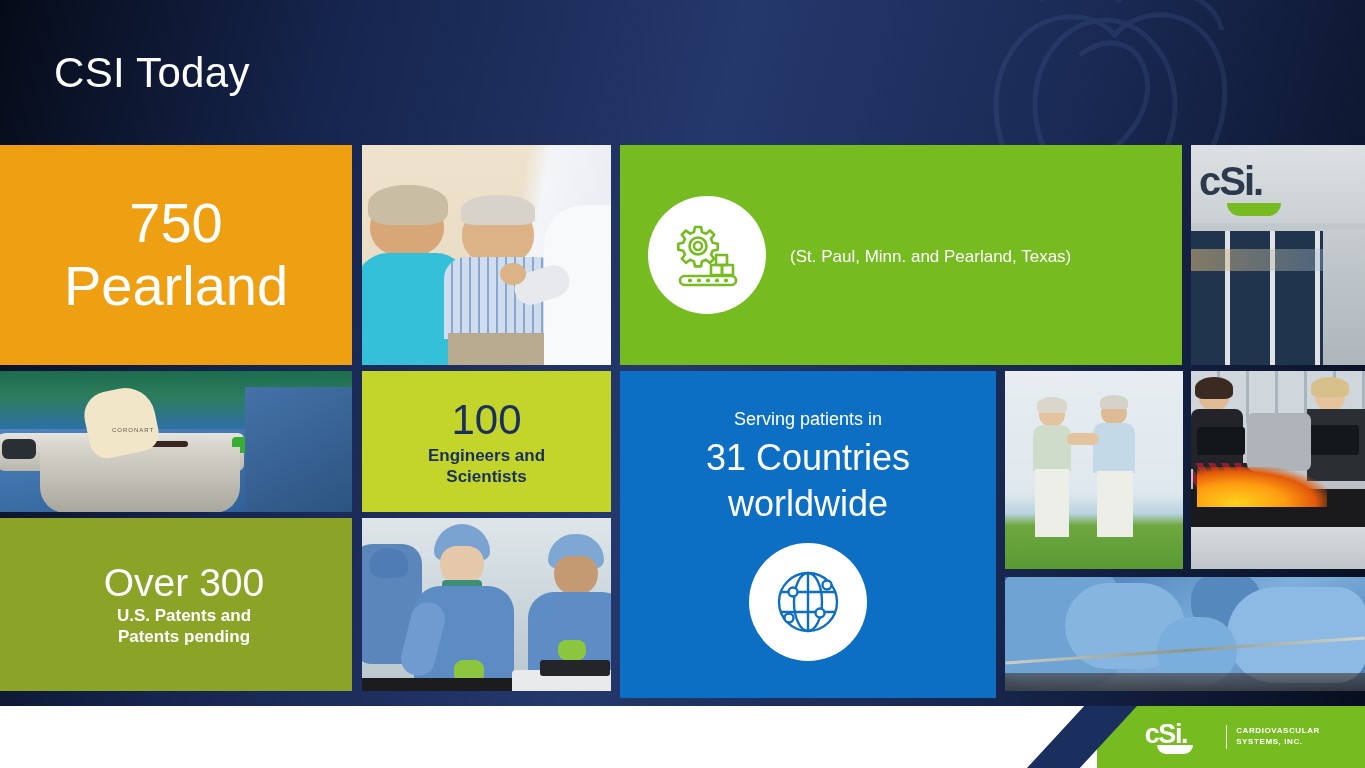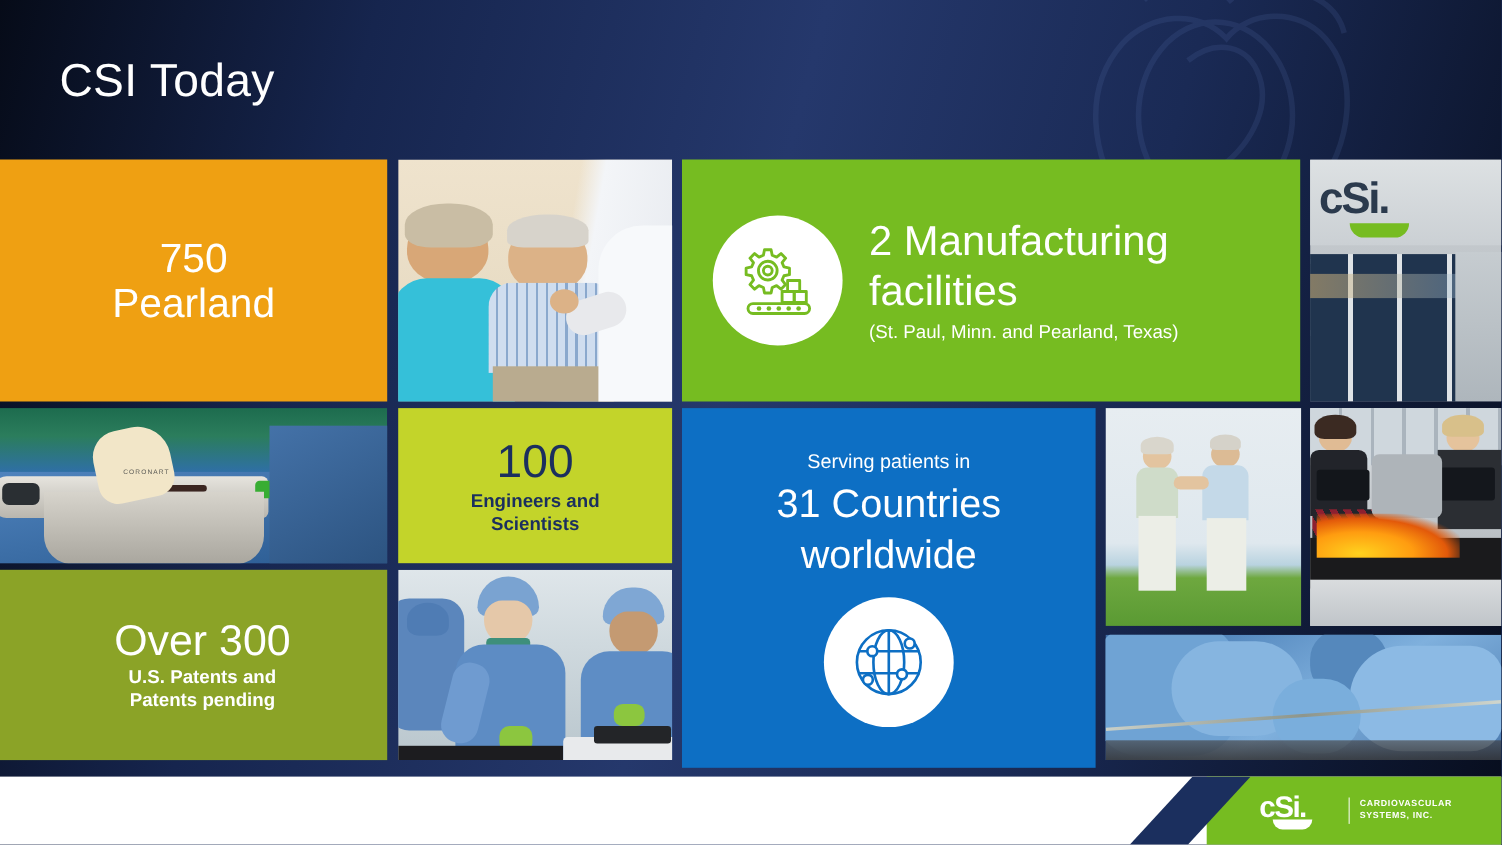--- a/index.html
+++ b/index.html
@@ -47,21 +47,21 @@
     text-align:center;
   }
   .big { font-weight:400; line-height:1.12; }
   .sub { font-weight:700; line-height:1.25; }
 
   
   #tile-employees {
     left:0px; top:145px; width:352px; height:220px;
     background:#efa012;
   }
-  #tile-employees .big { color:#ffffff; font-size:37px; }
+  #tile-employees .big { color:#ffffff; font-size:56px; }
 
   
   #tile-photo-patients { left:362px; top:145px; width:249px; height:220px; }
 
   
   #tile-manufacturing {
     left:620px; top:145px; width:562px; height:220px;
     background:#76bc21;
     display:flex; align-items:center; padding-left:28px;
   }
@@ -212,21 +212,20 @@
         <g fill="#76bc21">
           <circle cx="21" cy="60.5" r="2.1"></circle>
             <circle cx="30" cy="60.5" r="2.1"></circle>
           <circle cx="39" cy="60.5" r="2.1"></circle>
             <circle cx="48" cy="60.5" r="2.1"></circle>
           <circle cx="57" cy="60.5" r="2.1"></circle>
         </g>
       </svg>
     </div>
     <div id="mfg-text">
-      <div id="mfg-head">2 Manufacturing<br>facilities</div>
       <div id="mfg-sub">(St. Paul, Minn. and Pearland, Texas)</div>
     </div>
   </div>
 
   <div class="tile" id="tile-photo-building">
     <div class="ph" style="background:linear-gradient(180deg,#cfd3d6 0%,#c3c8cc 34%,#b5bcc2 100%);"></div>
     <div style="position:absolute;left:0;top:0;width:100%;height:78px;background:linear-gradient(180deg,#dde1e3,#cbd0d4);"></div>
     <div style="position:absolute;left:8px;top:14px;font-size:40px;font-weight:bold;color:#2b3a4d;letter-spacing:-2px;font-family:'Liberation Sans',sans-serif;">cSi.</div>
     <div style="position:absolute;left:36px;top:58px;width:54px;height:13px;border-radius:0 0 30px 30px;background:#76bc21;"></div>
     <div style="position:absolute;left:-6px;top:86px;width:140px;height:134px;

